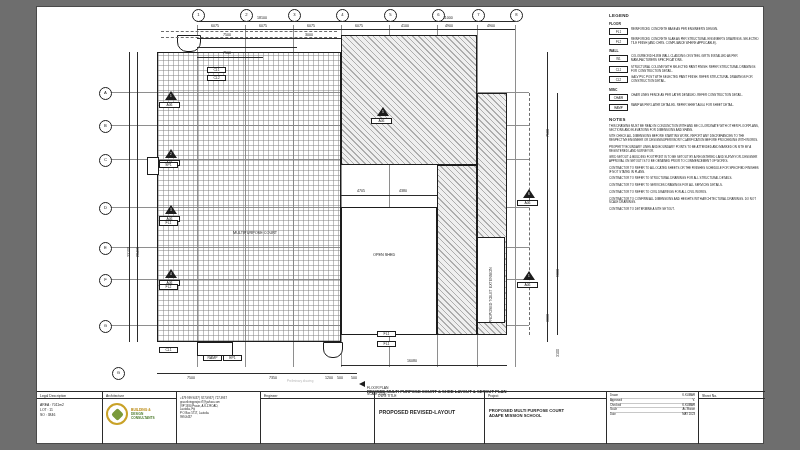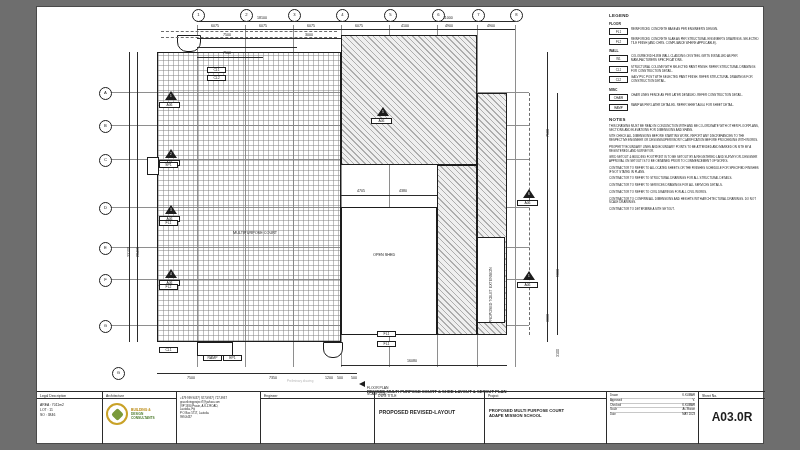--- a/index.html
+++ b/index.html
@@ -388,19 +388,18 @@
         </div>
         <div style="display:flex;justify-content:space-between;">
           <span class="cap">Date</span>
           <span class="cap">MAY 2023</span>
         </div>
       </div>
     </div>
 
     <div class="tcell" style="left:662px;width:66px;border-right:none;">
       <span class="tlab ttl-underline">Sheet No.</span>
-      <div class="sheetno" style="padding-top:11px;">A03.0R</div>
     </div>
   </div>
 
   <div style="position:absolute;left:250px;top:372px;font-size:3px;color:#b9b9b9;">Preliminary drawing</div>
 
 </div>
 
 </body></html>

